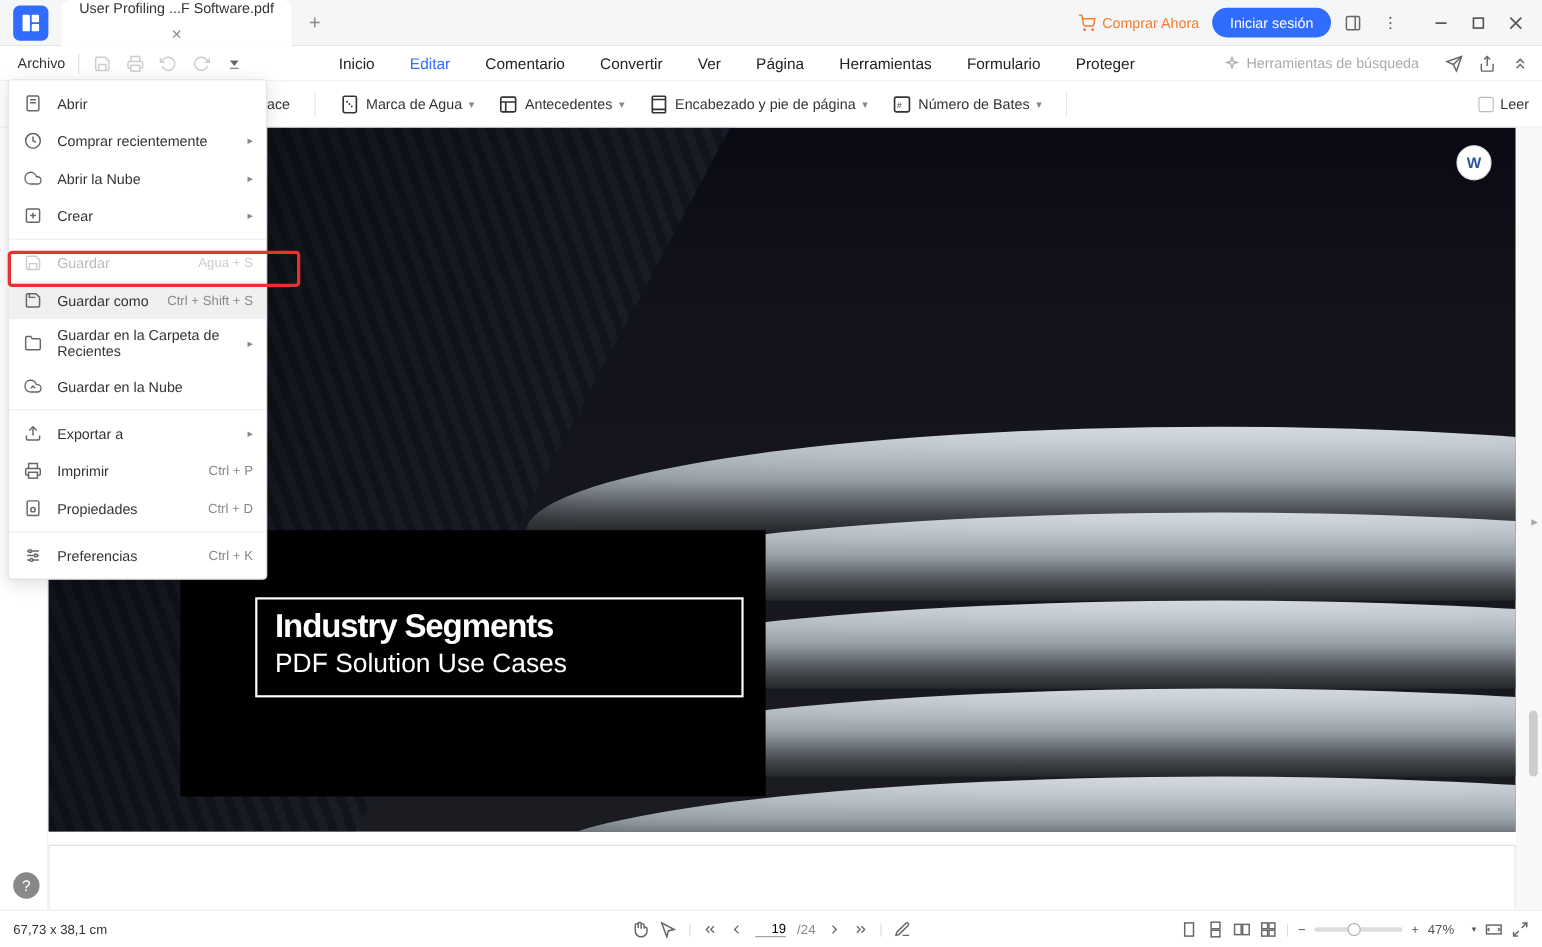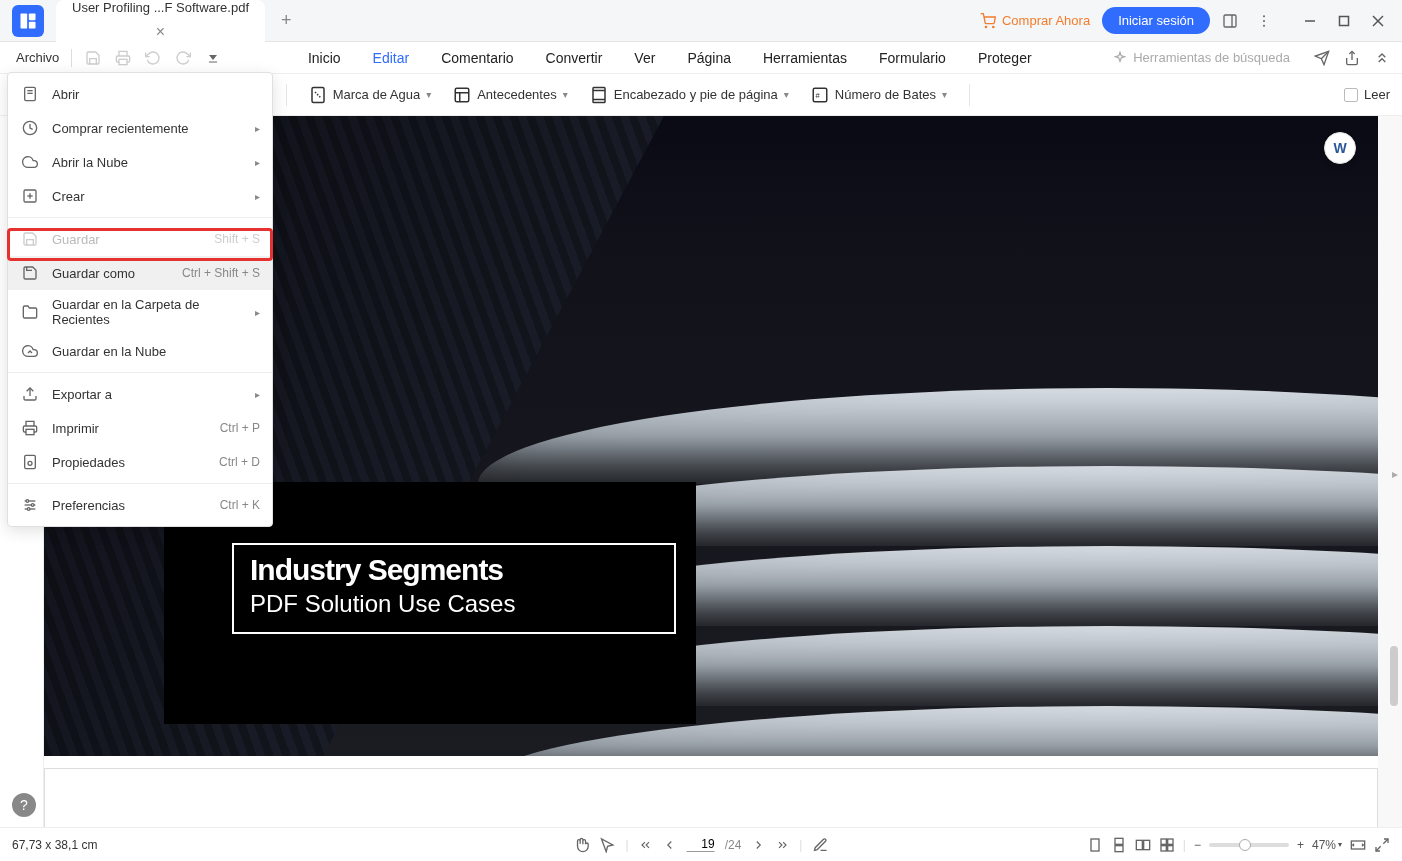--- a/index.html
+++ b/index.html
@@ -33,21 +33,21 @@
 
 
 .ribbon { height: 42px; border-bottom: 1px solid #eee; display:flex; align-items:center; padding: 0 12px; gap: 22px; background:#fff; font-size:13px; color:#333;}
 .ribbon-item { display:flex; align-items:center; gap:6px; cursor:pointer; }
 .ribbon-item .chev { font-size:10px; color:#888; }
 .ribbon-sep { width:1px; height:22px; background:#e5e5e5; }
 .ribbon .read-check { display:flex; align-items:center; gap:6px; margin-left:auto; }
 .checkbox { width:14px; height:14px; border:1px solid #bbb; border-radius:2px; }
 
 
-.dropdown { position:absolute; left:7px; top:72px; width:266px; background:#fff; border:1px solid #e0e0e0; border-radius:4px; box-shadow: 0 4px 16px rgba(0,0,0,0.12); z-index:100; padding:4px 0; }
+.dropdown { position:absolute; left:7px; top:72px; width:236px; background:#fff; border:1px solid #e0e0e0; border-radius:4px; box-shadow: 0 4px 16px rgba(0,0,0,0.12); z-index:100; padding:4px 0; }
 .menu-item { display:flex; align-items:center; padding: 7px 12px; gap:12px; font-size:13px; color:#333; cursor:pointer; position:relative; }
 .menu-item.disabled { color:#bbb; }
 .menu-item.highlighted { background:#f0f0f0; }
 .menu-icon { width:20px; height:20px; display:flex; align-items:center; justify-content:center; color:#666; flex-shrink:0;}
 .menu-item.disabled .menu-icon { color:#ccc; }
 .menu-label { flex:1; }
 .menu-shortcut { font-size:12px; color:#888; }
 .menu-item.disabled .menu-shortcut { color:#ccc; }
 .menu-arrow { font-size:10px; color:#888; }
 .menu-sep { height:1px; background:#eee; margin: 4px 0; }
@@ -85,21 +85,21 @@
 
 
 .statusbar { position:absolute; left:0; right:0; bottom:0; height:34px; background:#fff; border-top:1px solid #eee; display:flex; align-items:center; padding:0 12px; font-size:12px; color:#555; gap:10px;}
 .statusbar .dim { color:#333; }
 .status-center { position:absolute; left:50%; transform:translateX(-50%); display:flex; align-items:center; gap:10px; }
 .page-input { width:28px; border:none; border-bottom:1px solid #999; text-align:right; font-size:12px; outline:none;}
 .page-total { color:#888; }
 .status-right { margin-left:auto; display:flex; align-items:center; gap:8px; }
 .zoom-slider { width:80px; height:4px; background:#ddd; border-radius:2px; position:relative; }
 .zoom-thumb { position:absolute; left:30px; top:-4px; width:12px; height:12px; background:#fff; border:1px solid #aaa; border-radius:50%; }
-.zoom-pct { display:flex; align-items:center; gap:2px; }
+.zoom-pct { display:flex; align-items:center; gap:16px; }
 .help-btn { position:absolute; left:12px; bottom:44px; width:24px; height:24px; background:#888; color:#fff; border-radius:50%; display:flex; align-items:center; justify-content:center; font-size:14px; cursor:pointer;}
 
 svg { display:block; }
 </style>
 </head>
 <body>
 
 <div class="titlebar">
   <div class="app-icon">
     <svg viewBox="0 0 24 24" fill="#fff">
@@ -369,21 +369,21 @@
   </div>
   <div class="menu-sep"></div>
   <div class="menu-item disabled">
     <span class="menu-icon">
         <svg width="16" height="16" viewBox="0 0 24 24" fill="none" stroke="currentColor" stroke-width="2">
           <path d="M19 21H5a2 2 0 0 1-2-2V5a2 2 0 0 1 2-2h11l5 5v11a2 2 0 0 1-2 2z"></path>
           <polyline points="17 21 17 13 7 13 7 21"></polyline>
         </svg>
       </span>
     <span class="menu-label">Guardar</span>
-    <span class="menu-shortcut">Shift + S</span>
+    <span class="menu-shortcut">Agua + S</span>
   </div>
   <div class="menu-item highlighted">
     <span class="menu-icon">
         <svg width="16" height="16" viewBox="0 0 24 24" fill="none" stroke="currentColor" stroke-width="2">
           <path d="M19 21H5a2 2 0 0 1-2-2V5a2 2 0 0 1 2-2h11l5 5v11a2 2 0 0 1-2 2z"></path>
           <polyline points="7 3 7 8 15 8"></polyline>
         </svg>
       </span>
     <span class="menu-label">Guardar como</span>
     <span class="menu-shortcut">Ctrl + Shift + S</span>

